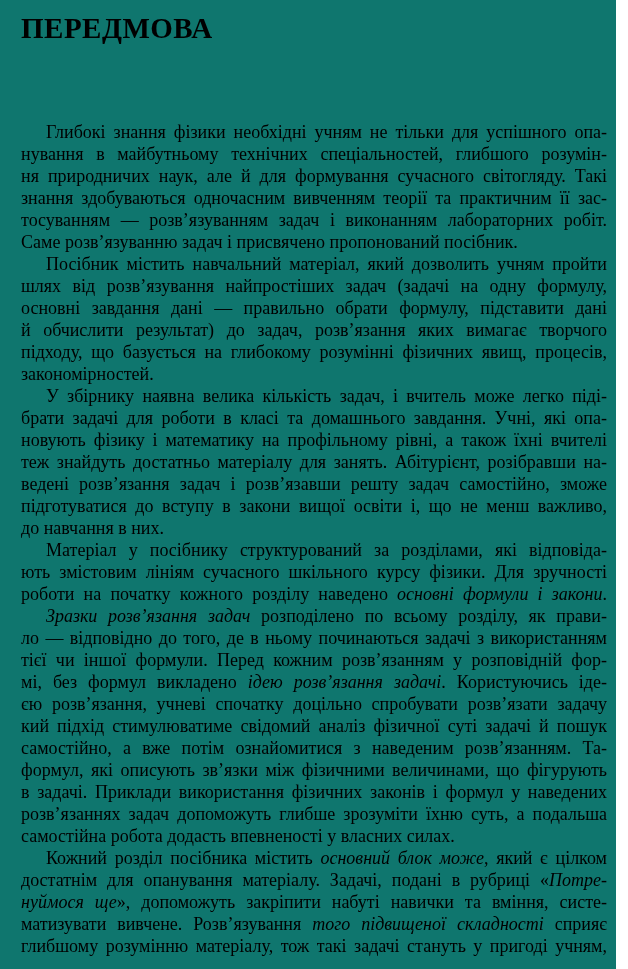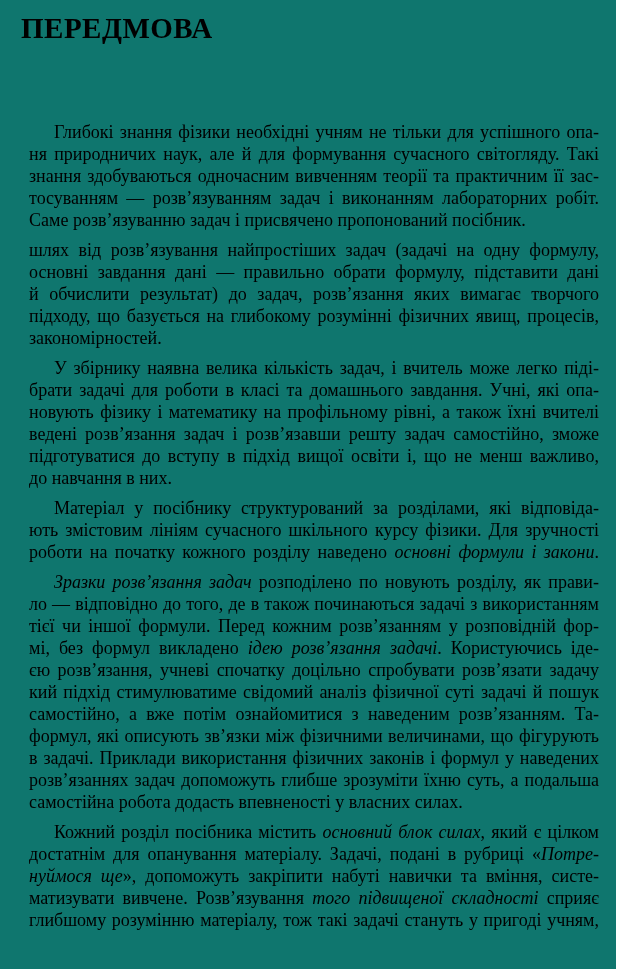--- a/index.html
+++ b/index.html
@@ -24,21 +24,21 @@
     line-height: 32px;
     letter-spacing: 0.5px;
     color: #000;
   }
   .content {
     margin-top: 77px;
     width: 586px;
     font-size: 18px;
     line-height: 22px;
   }
-  .para { margin: 8px; }
+  .para { margin: 0; }
   .line {
     height: 22px;
     overflow: hidden;
     text-align: justify;
     text-align-last: justify;
     white-space: normal;
   }
   .line.first { padding-left: 25px; }
   .line.lastline {
     text-align: center;
@@ -47,59 +47,62 @@
   .it { font-style: italic; }
 </style>
 </head>
 <body>
 
 <div class="page">
   <h1 class="title">ПЕРЕДМОВА</h1>
   <div class="content">
       <div class="para">
         <div class="line first"><span>Глибокі знання фізики необхідні учням не тільки для успішного опа-</span></div>
+        <div class="line"><span>нування в майбутньому технічних спеціальностей, глибшого розумін-</span></div>
         <div class="line"><span>ня природничих наук, але й для формування сучасного світогляду. Такі</span></div>
         <div class="line"><span>знання здобуваються одночасним вивченням теорії та практичним її зас-</span></div>
         <div class="line"><span>тосуванням — розв’язуванням задач і виконанням лабораторних робіт.</span></div>
         <div class="line lastline"><span>Саме розв’язуванню задач і присвячено пропонований посібник.</span></div>
       </div>
       <div class="para">
+        <div class="line first"><span>Посібник містить навчальний матеріал, який дозволить учням пройти</span></div>
         <div class="line"><span>шлях від розв’язування найпростіших задач (задачі на одну формулу,</span></div>
         <div class="line"><span>основні завдання дані — правильно обрати формулу, підставити дані</span></div>
         <div class="line"><span>й обчислити результат) до задач, розв’язання яких вимагає творчого</span></div>
         <div class="line"><span>підходу, що базується на глибокому розумінні фізичних явищ, процесів,</span></div>
         <div class="line lastline"><span>закономірностей.</span></div>
       </div>
       <div class="para">
         <div class="line first"><span>У збірнику наявна велика кількість задач, і вчитель може легко піді-</span></div>
         <div class="line"><span>брати задачі для роботи в класі та домашнього завдання. Учні, які опа-</span></div>
         <div class="line"><span>новують фізику і математику на профільному рівні, а також їхні вчителі</span></div>
+        <div class="line"><span>теж знайдуть достатньо матеріалу для занять. Абітурієнт, розібравши на-</span></div>
         <div class="line"><span>ведені розв’язання задач і розв’язавши решту задач самостійно, зможе</span></div>
-        <div class="line"><span>підготуватися до вступу в підхід вищої освіти і, що не менш важливо,</span></div>
+        <div class="line"><span>підготуватися до вступу в закони вищої освіти і, що не менш важливо,</span></div>
         <div class="line lastline"><span>до навчання в них.</span></div>
       </div>
       <div class="para">
         <div class="line first"><span>Матеріал у посібнику структурований за розділами, які відповіда-</span></div>
         <div class="line"><span>ють змістовим лініям сучасного шкільного курсу фізики. Для зручності</span></div>
         <div class="line"><span>роботи на початку кожного розділу наведено </span><span class="it">основні формули і закони</span><span>.</span></div>
       </div>
       <div class="para">
-        <div class="line first"><span class="it">Зразки розв’язання задач</span><span> розподілено по новують розділу, як прави-</span></div>
-        <div class="line"><span>ло — відповідно до того, де в також починаються задачі з використанням</span></div>
+        <div class="line first"><span class="it">Зразки розв’язання задач</span><span> розподілено по всьому розділу, як прави-</span></div>
+        <div class="line"><span>ло — відповідно до того, де в ньому починаються задачі з використанням</span></div>
         <div class="line"><span>тієї чи іншої формули. Перед кожним розв’язанням у розповідній фор-</span></div>
         <div class="line"><span>мі, без формул викладено </span><span class="it">ідею розв’язання задачі</span><span>. Користуючись іде-</span></div>
         <div class="line"><span>єю розв’язання, учневі спочатку доцільно спробувати розв’язати задачу</span></div>
         <div class="line"><span>кий підхід стимулюватиме свідомий аналіз фізичної суті задачі й пошук</span></div>
         <div class="line"><span>самостійно, а вже потім ознайомитися з наведеним розв’язанням. Та-</span></div>
         <div class="line"><span>формул, які описують зв’язки між фізичними величинами, що фігурують</span></div>
         <div class="line"><span>в задачі. Приклади використання фізичних законів і формул у наведених</span></div>
         <div class="line"><span>розв’язаннях задач допоможуть глибше зрозуміти їхню суть, а подальша</span></div>
         <div class="line lastline"><span>самостійна робота додасть впевненості у власних силах.</span></div>
       </div>
       <div class="para">
-        <div class="line first"><span>Кожний розділ посібника містить </span><span class="it">основний блок силах</span><span>, який є цілком</span></div>
+        <div class="line first"><span>Кожний розділ посібника містить </span><span class="it">основний блок може</span><span>, який є цілком</span></div>
         <div class="line"><span>достатнім для опанування матеріалу. Задачі, подані в рубриці «</span><span class="it">Потре-</span></div>
         <div class="line"><span class="it">нуймося ще</span><span>», допоможуть закріпити набуті навички та вміння, систе-</span></div>
         <div class="line"><span>матизувати вивчене. Розв’язування </span><span class="it">того підвищеної складності</span><span> сприяє</span></div>
         <div class="line"><span>глибшому розумінню матеріалу, тож такі задачі стануть у пригоді учням,</span></div>
       </div>
     </div>
 </div>
 
 </body></html>

